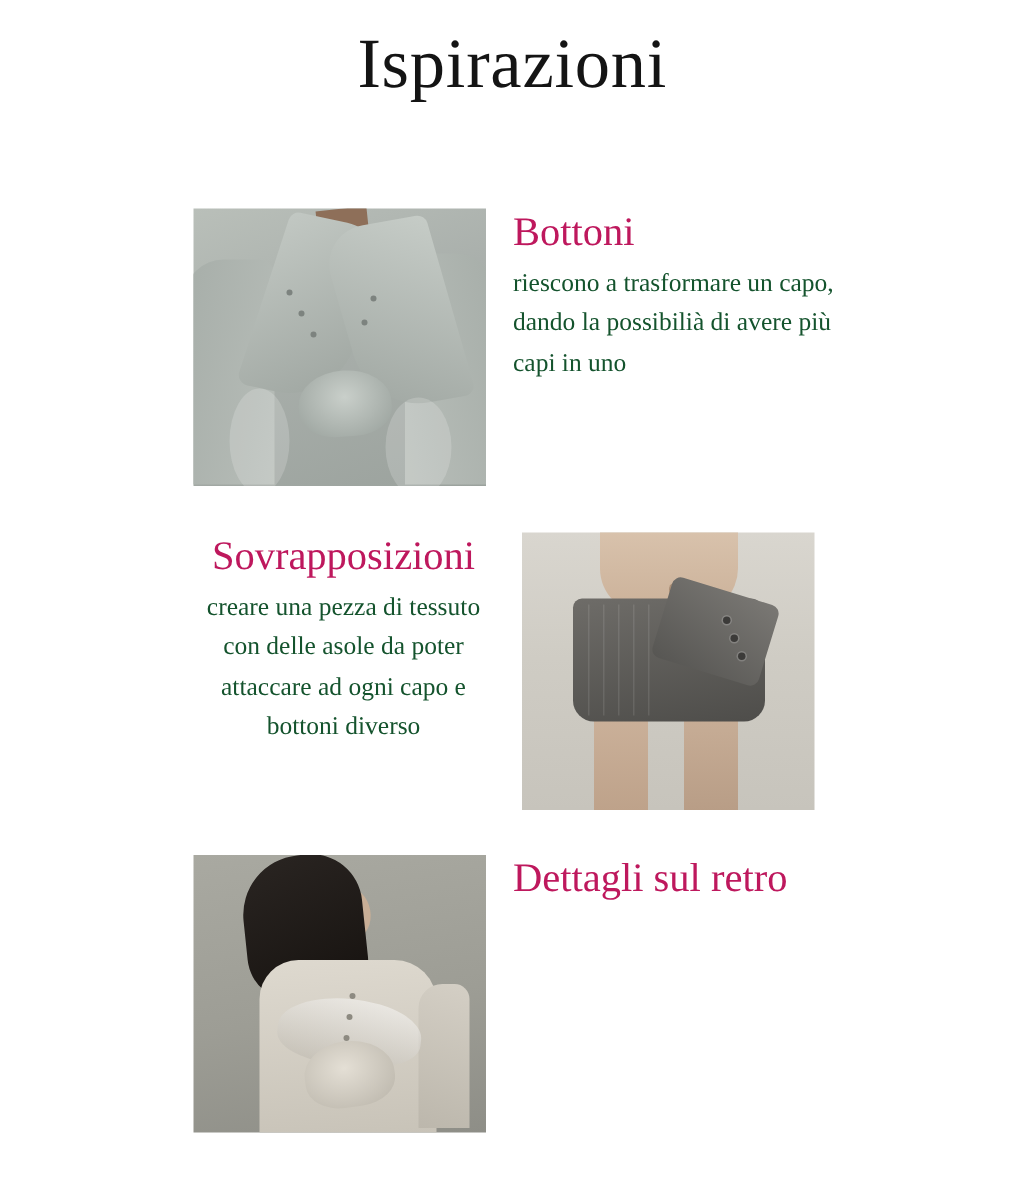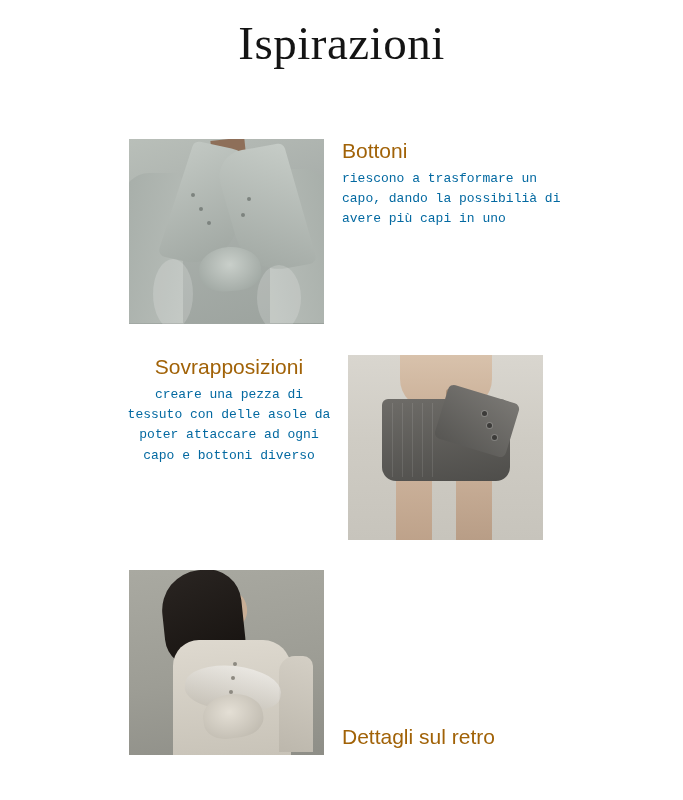--- a/index.html
+++ b/index.html
@@ -55,38 +55,37 @@
   #section-layers .text-col {
     text-align: center;
     width: 210px;
     margin-right: 14px;
   }
 
   
   #section-back-details {
     left: 129px;
     top: 570px;
-    align-items: flex-end;
   }
   #section-back-details .photo-wrap { margin-right: 18px; }
   #section-back-details .text-col { text-align: left; width: 230px; }
 
   .heading {
-    font-family: Liberation Sans, sans-serif;
+    font-family: Liberation Serif, serif;
     font-weight: 400;
-    font-size: 21px;
-    color: #a16207;
+    font-size: 27px;
+    color: #be185d;
     margin: 0 0 6px 0;
     line-height: 1.15;
   }
   .body-text {
-    font-family: Liberation Mono, monospace;
-    font-size: 13px;
+    font-family: Liberation Serif, serif;
+    font-size: 17px;
     line-height: 1.55;
-    color: #0369a1;
+    color: #14532d;
     margin: 0;
   }
 
   
   .photo {
     display: block;
     position: relative;
     overflow: hidden;
   }
 

